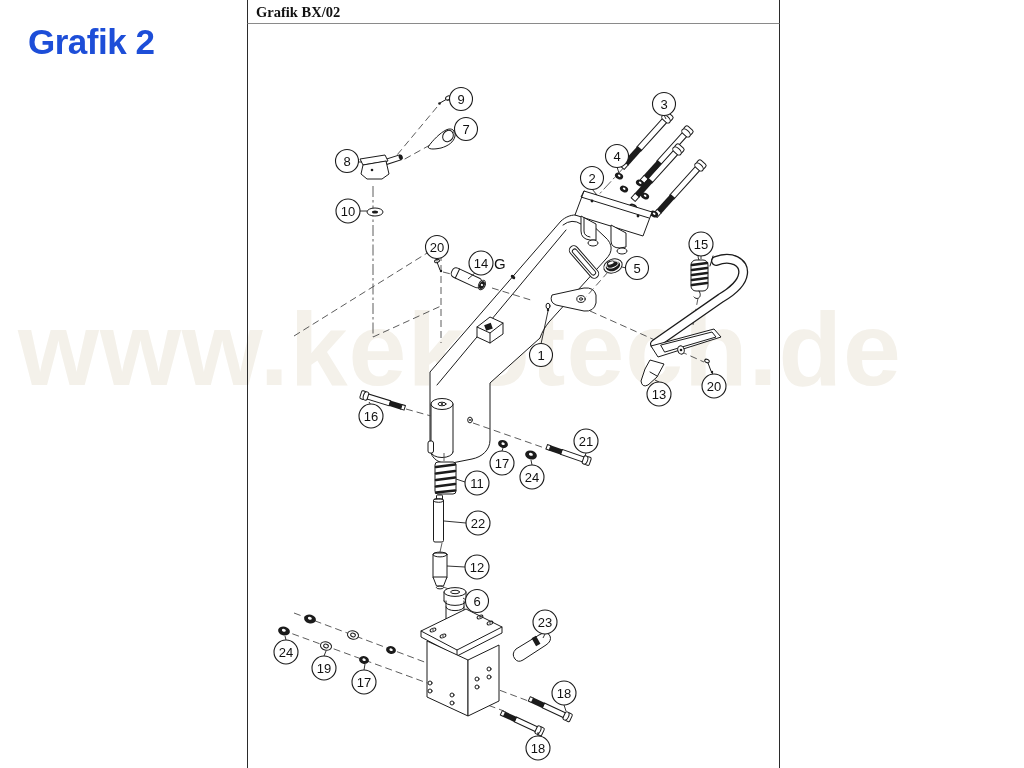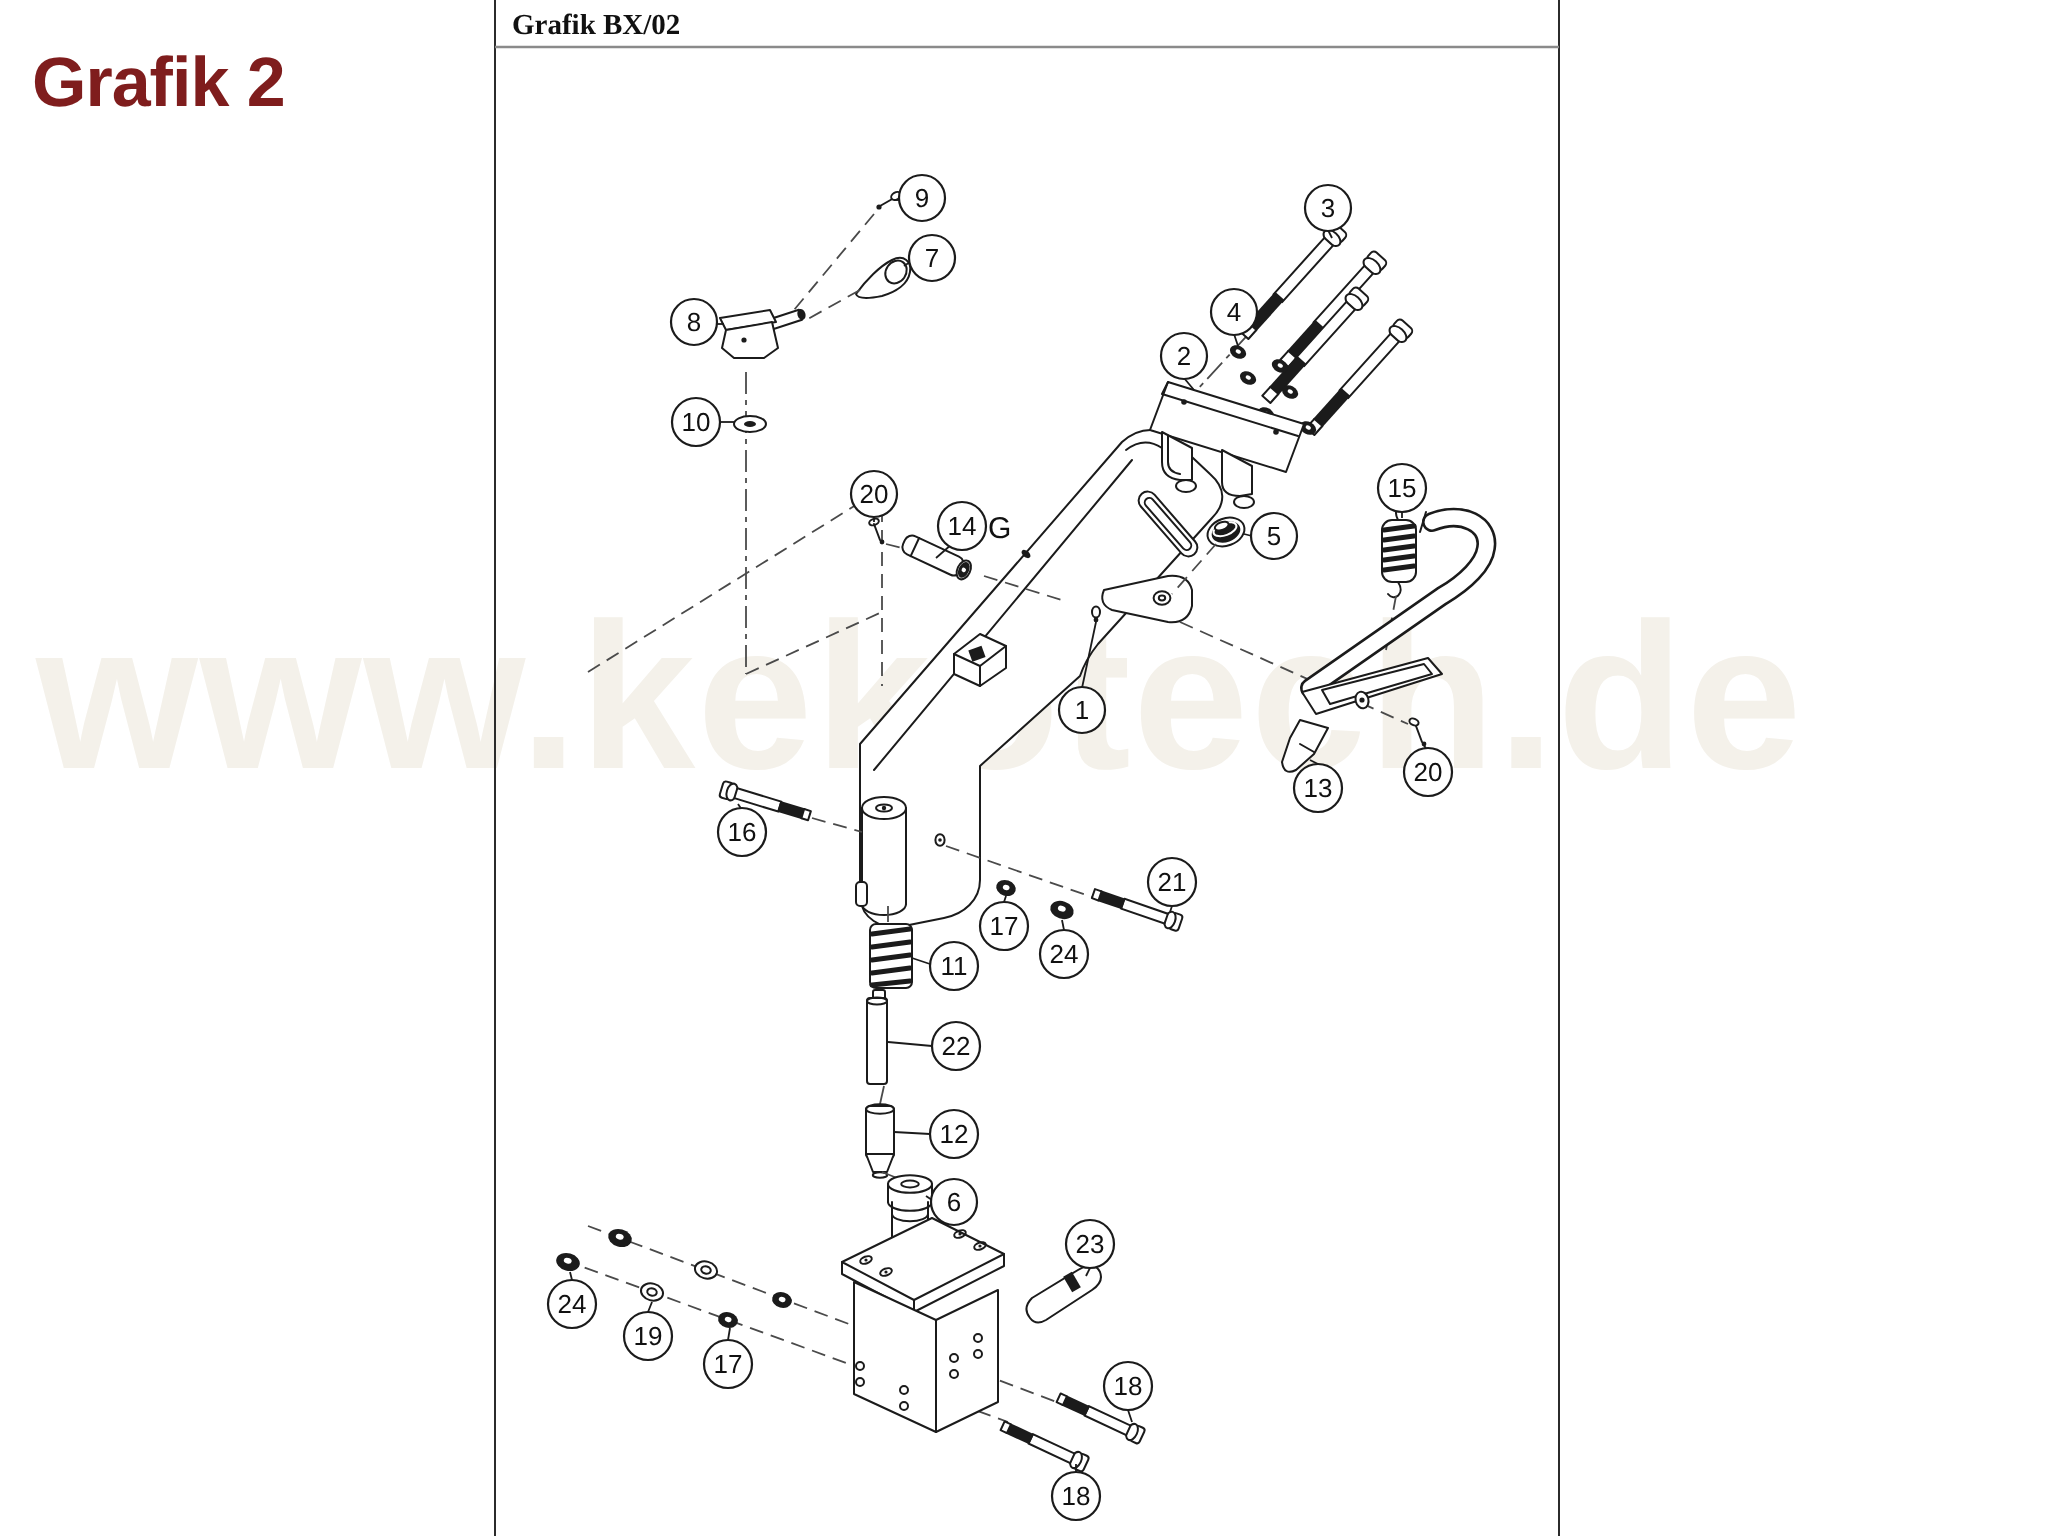--- a/index.html
+++ b/index.html
@@ -1,21 +1,21 @@
 <!DOCTYPE html>
 <html><head>
 <meta charset="utf-8">
 <style>
   html,body{margin:0;padding:0;background:#fff;}
   #stage{position:relative;width:1024px;height:768px;background:#fff;overflow:hidden;
          font-family:"Liberation Sans",sans-serif;}
   #watermark{position:absolute;left:18px;top:290px;font-size:104px;font-weight:700;
              letter-spacing:1px;color:#f4f1ea;white-space:nowrap;z-index:0;user-select:none;}
-  #title{position:absolute;left:16px;top:22px;font-size:35px;font-weight:700;
-         letter-spacing:-.5px;color:#7f1d1d;z-index:2;}
+  #title{position:absolute;left:28px;top:22px;font-size:35px;font-weight:700;
+         letter-spacing:-.5px;color:#1d4ed8;z-index:2;}
   svg{position:absolute;left:0;top:0;z-index:1;}
   .ol{fill:#fff;stroke:#1b1b1b;stroke-width:1;stroke-linejoin:round;}
   .ln{fill:none;stroke:#1b1b1b;stroke-width:1;stroke-linecap:round;stroke-linejoin:round;}
   .dk{fill:#1b1b1b;stroke:none;}
   .dsh{fill:none;stroke:#4a4a4a;stroke-width:.9;stroke-dasharray:7 4;}
   .dd{fill:none;stroke:#4a4a4a;stroke-width:.9;stroke-dasharray:11 3 2.5 3;}
   .ldr{stroke:#1b1b1b;stroke-width:.9;}
   .coil{stroke:#1b1b1b;stroke-width:2.6;stroke-linecap:round;}
   .co circle{fill:#fff;stroke:#1b1b1b;stroke-width:1.1;}
   .co text{font:13px "Liberation Sans",sans-serif;fill:#111;text-anchor:middle;}

